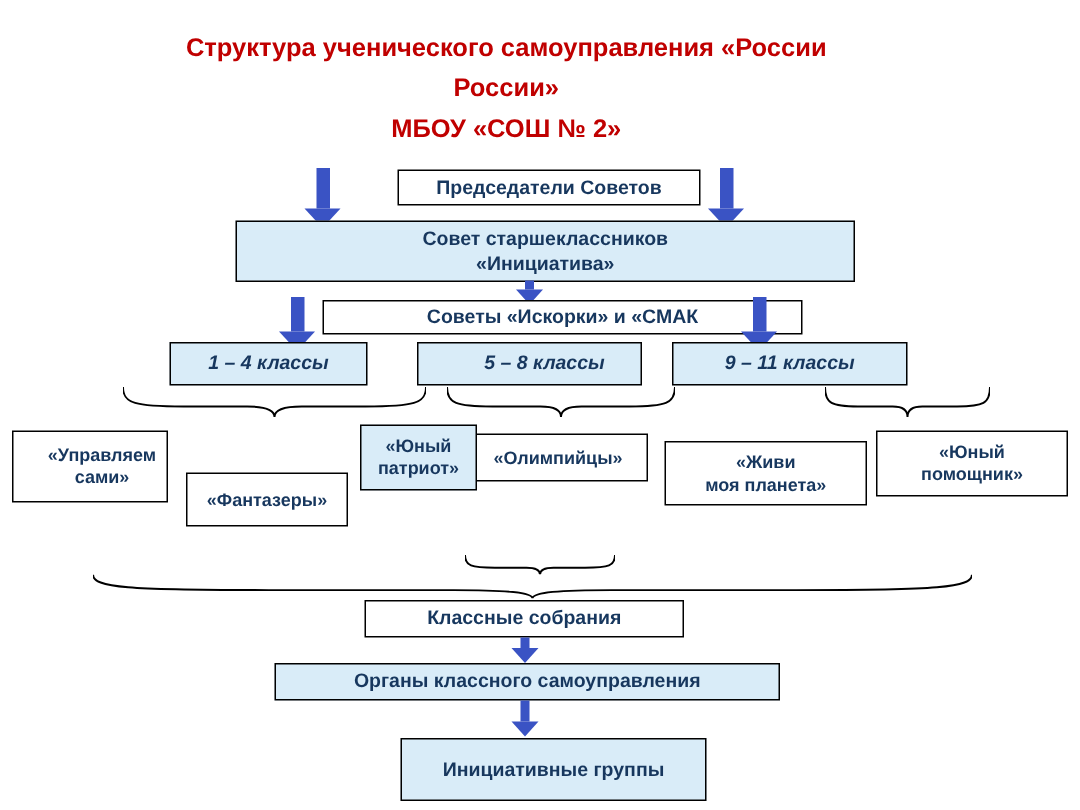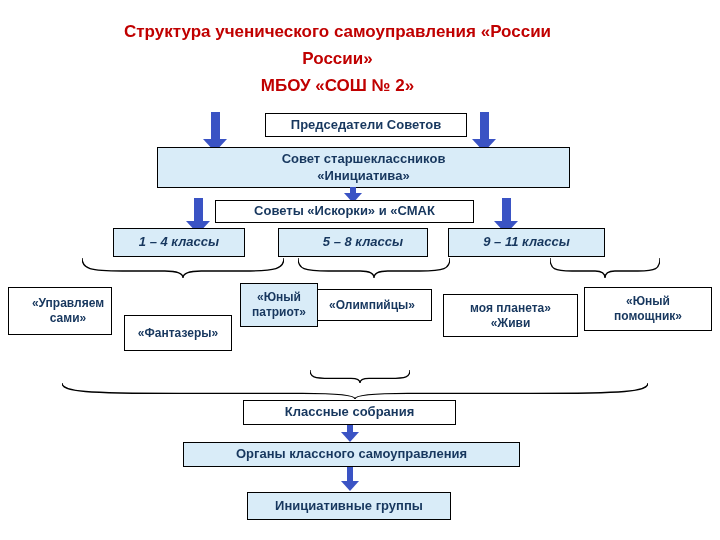--- a/index.html
+++ b/index.html
@@ -62,21 +62,21 @@
   <div class="box blue" style="left:145px;top:147px;width:413px;height:41px;margin-left:12px;">
     <div class="ln">Совет старшеклассников</div>
     <div class="ln">«Инициатива»</div>
   </div>
 
   <div class="arrow-down sm" style="left:344px;top:187px;width:18px;height:16px;">
       <div class="shaft"></div>
       <div class="head"></div>
     </div>
 
-  <div class="box" style="left:215px;top:200px;width:259px;height:23px;">
+  <div class="box" style="left:215px;top:200px;width:320px;height:23px;">
     <div class="ln">Советы «Искорки» и «СМАК</div>
   </div>
 
   <div class="arrow-down" style="left:186px;top:198px;width:24px;height:36px;">
       <div class="shaft"></div>
       <div class="head"></div>
     </div>
   <div class="arrow-down" style="left:494px;top:198px;width:24px;height:36px;">
       <div class="shaft"></div>
       <div class="head"></div>
@@ -116,22 +116,22 @@
     <div class="ln">«Фантазеры»</div>
   </div>
   <div class="box blue" style="left:240px;top:283px;width:78px;height:44px;font-size:12px;z-index:2;">
     <div class="ln">«Юный</div>
     <div class="ln">патриот»</div>
   </div>
   <div class="box" style="left:312px;top:289px;width:120px;height:32px;font-size:12px;z-index:1;">
     <div class="ln">«Олимпийцы»</div>
   </div>
   <div class="box" style="left:443px;top:294px;width:135px;height:43px;font-size:12px;">
+    <div class="ln">«Живи</div>
     <div class="ln">моя планета»</div>
-    <div class="ln">«Живи</div>
   </div>
   <div class="box" style="left:584px;top:287px;width:128px;height:44px;font-size:12px;">
     <div class="ln">«Юный</div>
     <div class="ln">помощник»</div>
   </div>
 
   <div class="brace" style="left:310px;top:370px;width:100px;height:13px;">
     <svg viewBox="0 0 200 20" preserveAspectRatio="none">
         <path d="M0,0 C0,11 8,13 40,13 L82,13 C94,13 100,15 100,20 C100,15 106,13 118,13 L160,13 C192,13 200,11 200,0" fill="none" stroke="#000" stroke-width="1.3" vector-effect="non-scaling-stroke"></path>
       </svg>
@@ -153,17 +153,17 @@
 
   <div class="box blue" style="left:183px;top:442px;width:337px;height:25px;">
     <div class="ln">Органы классного самоуправления</div>
   </div>
 
   <div class="arrow-down sm" style="left:341px;top:467px;width:18px;height:24px;">
       <div class="shaft"></div>
       <div class="head"></div>
     </div>
 
-  <div class="box blue" style="left:247px;top:492px;width:204px;height:28px;">
+  <div class="box blue" style="left:267px;top:492px;width:204px;height:42px;">
     <div class="ln">Инициативные группы</div>
   </div>
 
 </div>
 
 </body></html>

